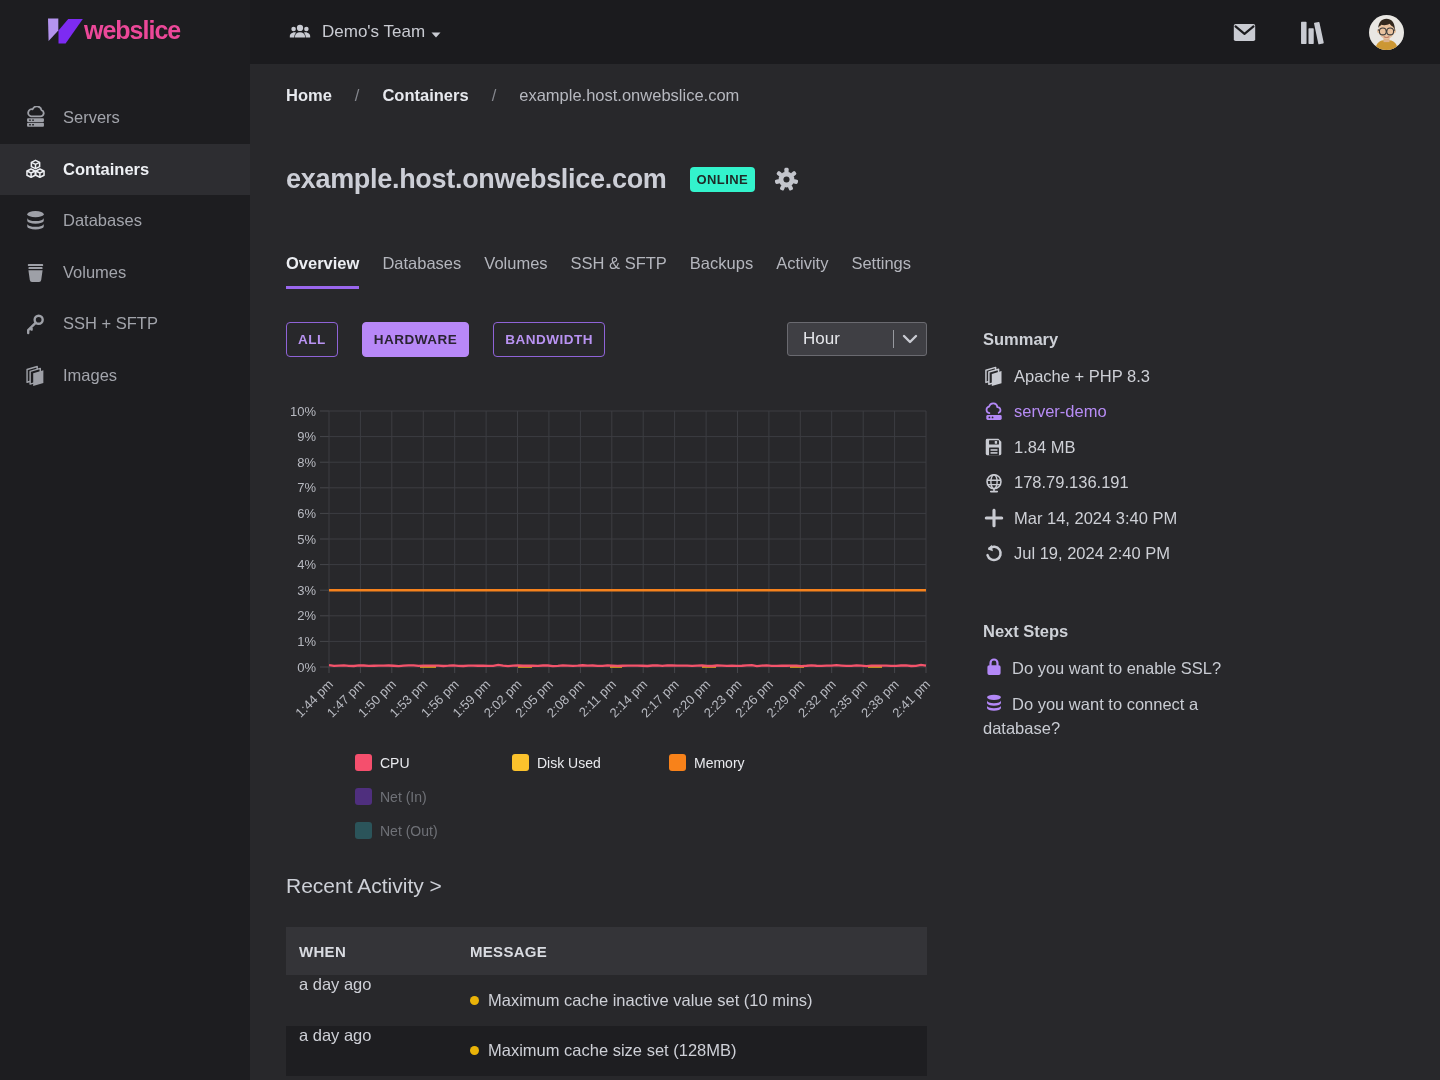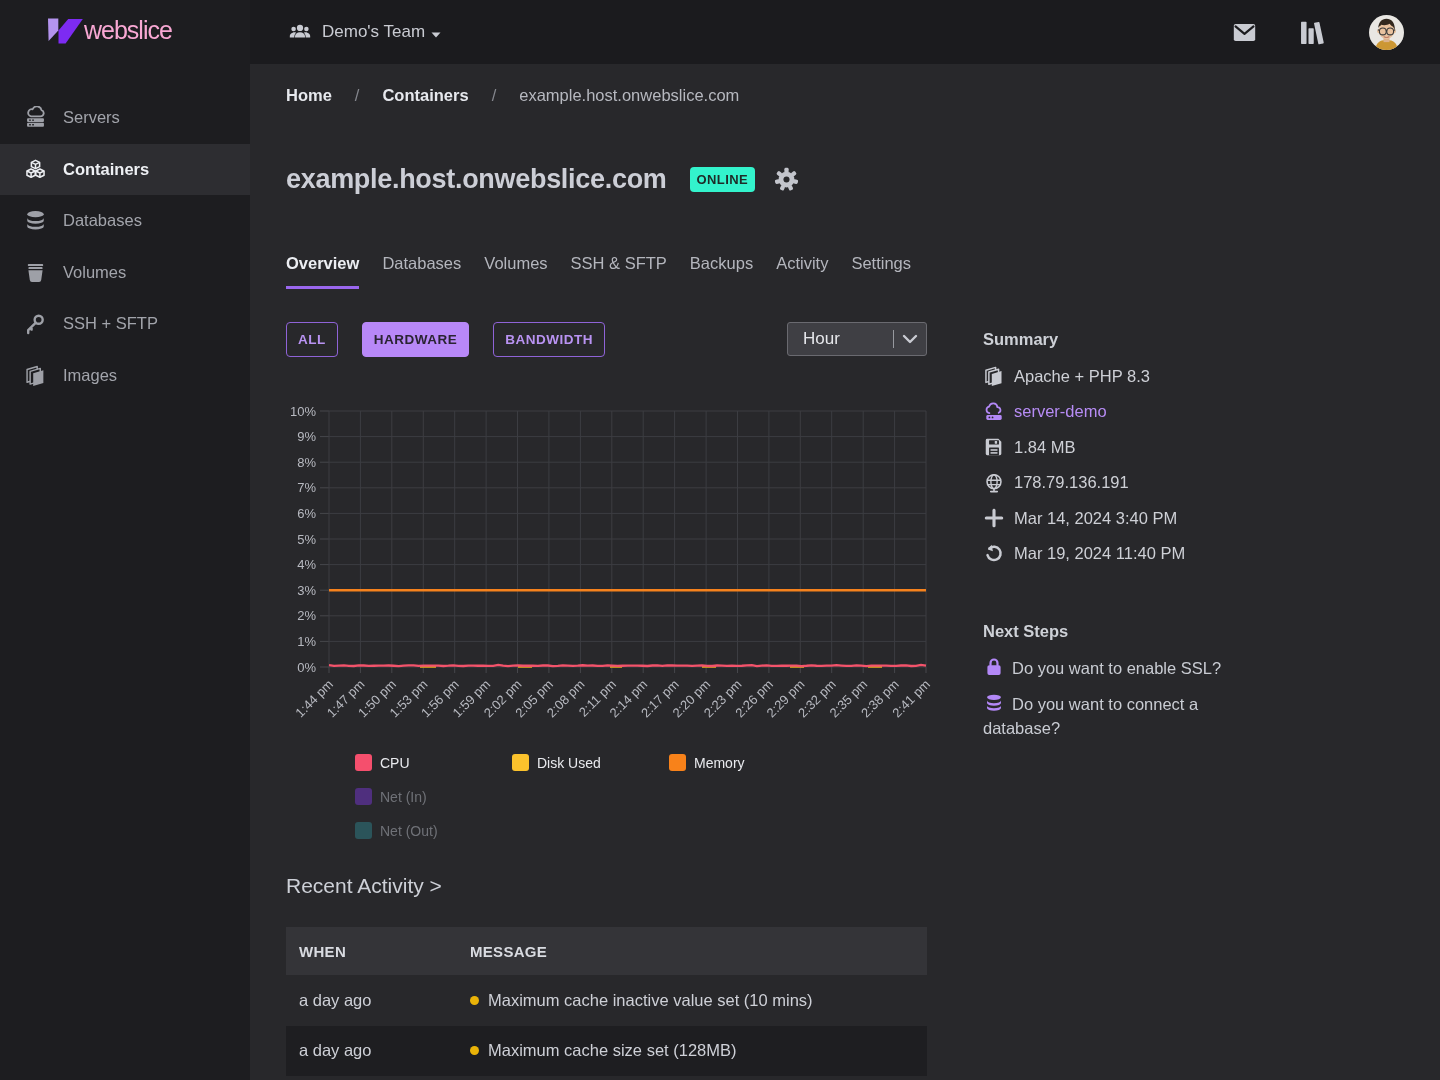--- a/index.html
+++ b/index.html
@@ -2,21 +2,21 @@
 <html><head>
 <meta charset="utf-8">
 <style>
 * { margin:0; padding:0; box-sizing:border-box; }
 html,body { width:1440px; height:1080px; overflow:hidden; background:#28282b;
   font-family:"Liberation Sans", sans-serif; }
 .app { position:relative; width:1440px; height:1080px; }
 
 .sidebar { position:absolute; left:0; top:0; width:250px; height:1080px; background:#1d1d20; }
 .logo { display:flex; align-items:center; gap:1px; padding:13px 0 0 47px; }
-.logo span { color:#f9a8d4; font-size:25px; font-weight:normal; letter-spacing:-1px; margin-top:3px; margin-left:-4px; }
+.logo span { color:#ec4899; font-size:25px; font-weight:bold; letter-spacing:-1px; margin-top:3px; margin-left:-4px; }
 .nav { position:absolute; top:92px; left:0; width:250px; }
 .nav a { display:flex; align-items:center; height:51.5px; padding-left:24px; gap:16px;
   color:#a2a4ab; font-size:16.5px; text-decoration:none; }
 .nav a.active { background:#2d2d31; color:#eef0f4; font-weight:bold; }
 .nav a svg { flex:0 0 auto; }
 
 .topbar { position:absolute; left:250px; top:0; width:1190px; height:64px; background:#1b1b1e; }
 .team { position:absolute; left:37px; top:0; height:64px; display:flex; align-items:center; gap:9px;
   color:#c9cbd2; font-size:17px; }
 .team .car { margin-left:2px; margin-top:3px; margin-left:-4px; }
@@ -53,21 +53,21 @@
 .legend { position:absolute; left:41px; top:690px; width:560px; display:flex; flex-wrap:wrap; }
 .leg { display:flex; align-items:center; height:17px; margin-bottom:17px; font-size:14px; color:#e9eaee;padding-left:28px; }
 .leg .sw { width:17px; height:17px; border-radius:3px; margin-right:8px; }
 .leg.dim { color:#6f7177; }
 .lw1 { width:157px; } .lw2 { width:157px; } .lw3 { width:157px; }
 
 .ra-head { position:absolute; left:0; top:810px; color:#cdd0d7; font-size:21px; white-space:nowrap; }
 .ratable { position:absolute; left:0; top:863px; width:641px; font-size:16.5px; color:#ced0d7; }
 .ratable .hrow { height:48px; background:#343438; display:flex; align-items:center;
   font-size:15px; font-weight:bold; color:#d9dbe1; letter-spacing:0.3px; }
-.ratable .row { height:50.5px; display:flex; align-items:center; }
+.ratable .row { height:50.5px; display:flex; }
 .ratable .row.dark { background:#1e1e21; }
 .c1 { width:184px; padding-left:13px; }
 .c2 { flex:1; display:flex; align-items:center; }
 .dot { width:9px; height:9px; border-radius:50%; background:#eab308; margin-right:9px; }
 
 .right { position:absolute; left:983px; top:52px; width:240px; color:#ced0d6; font-size:16.5px; }
 .right h3 { font-size:16.5px; color:#ced1d7; }
 .sitem { display:flex; align-items:center; gap:9px; height:20px; margin-bottom:15.5px; }
 .sitem svg { flex:0 0 auto; }
 .purple { color:#b78cf5; }
@@ -391,21 +391,21 @@
         <svg width="22" height="22" viewBox="0 0 24 24" fill="none">
           <path d="M12 3.6v16.8M3.6 12h16.8" stroke="#c9cbd2" stroke-width="3.4" stroke-linecap="round"></path>
         </svg>
         <span>Mar 14, 2024 3:40 PM</span>
       </div>
     <div class="sitem">
         <svg width="22" height="22" viewBox="0 0 24 24" fill="none">
           <path d="M6.9 6a7.3 7.3 0 1 1-2 7.2" stroke="#c9cbd2" stroke-width="2.7" fill="none" stroke-linecap="round"></path>
 <path d="M9.4 1.9 5.4 7.2l5.4 1.7z" fill="#c9cbd2"></path>
         </svg>
-        <span>Mar 19, 2024 11:40 PM</span>
+        <span>Jul 19, 2024 2:40 PM</span>
       </div>
     <h3 style="margin-top:58px;">Next Steps</h3>
     <div style="height:15.5px"></div>
     <div class="ns"><svg width="22" height="22" viewBox="0 0 24 24" fill="none">
           <path d="M8.2 10V7.6a3.8 3.8 0 0 1 7.6 0V10" stroke="#b388f7" stroke-width="2.4" fill="none" stroke-linecap="round"></path>
 <rect x="4.8" y="10" width="14.4" height="10.6" rx="2" fill="#b388f7"></rect>
         </svg>Do you want to enable SSL?</div>
     <div class="ns"><svg width="22" height="22" viewBox="0 0 24 24" fill="none">
           <ellipse cx="12" cy="5.8" rx="7.6" ry="2.9" fill="#b388f7"></ellipse>
 <path d="M4.4 9.4a7.6 2.9 0 0 0 15.2 0v2.6a7.6 2.9 0 0 1-15.2 0z" fill="#b388f7"></path>

